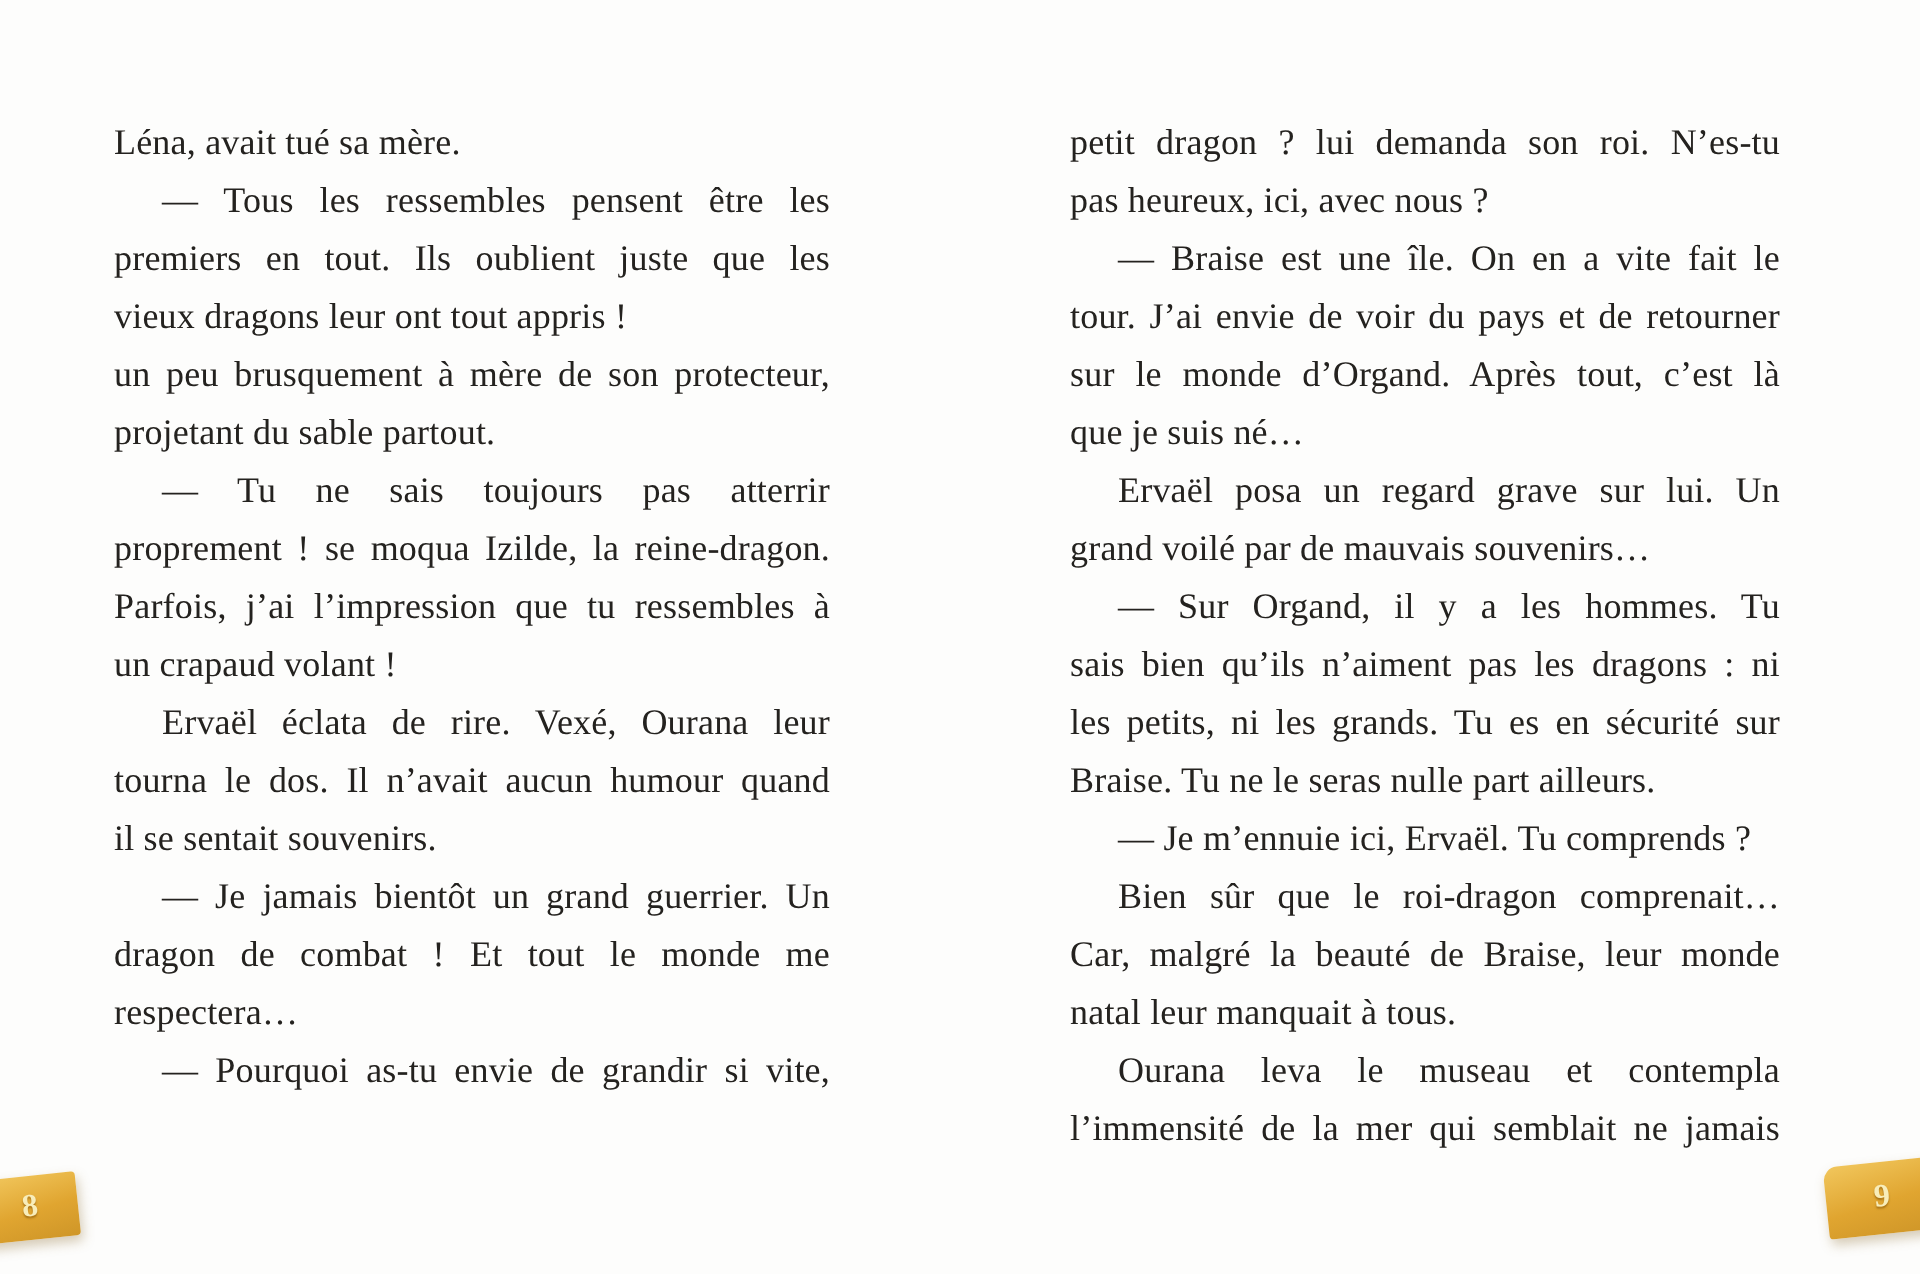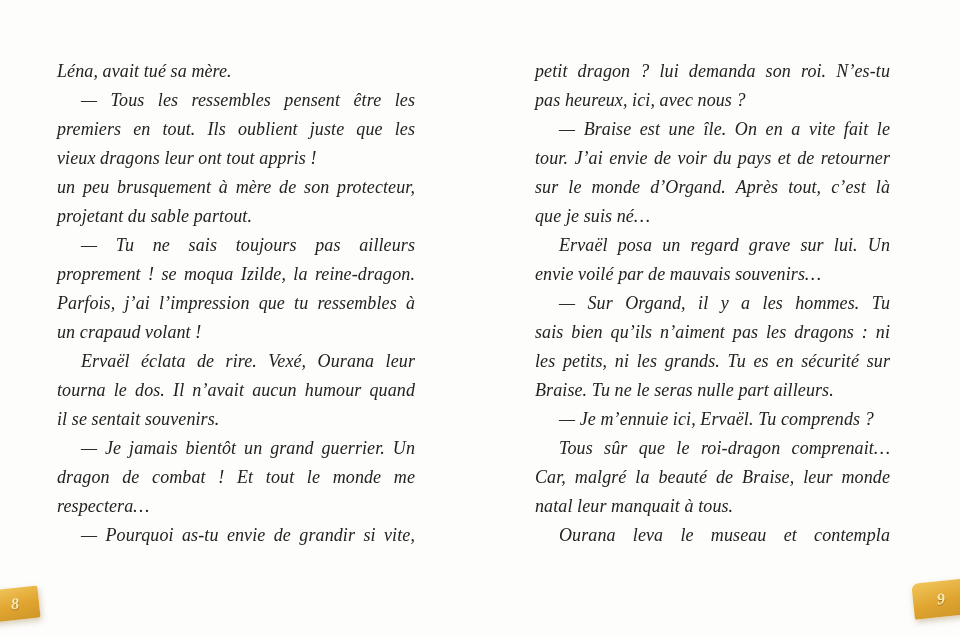--- a/index.html
+++ b/index.html
@@ -9,21 +9,20 @@
     height: 637px;
     overflow: hidden;
     background: var(--background, #fdfdfc);
     color: var(--text, #24221f);
     font-family: "Liberation Serif", "DejaVu Serif", serif;
   }
   .spread {
     position: relative;
     width: 960px;
     height: 536px;
-    font-style: italic;
   }
   .text-col {
     position: absolute;
     top: 57px;
   }
   .page-left .text-col { left: 57px; width: 358px; }
   .page-right .text-col { left: 535px; width: 355px; }
   .line {
     font-size: 18px;
     line-height: 29px;
@@ -72,21 +71,21 @@
 
   <section class="page page-left">
     <div class="text-col">
 
     <div class="line para-end">Léna, avait tué sa mère.</div>
         <div class="line indent">— Tous les ressembles pensent être les</div>
         <div class="line">premiers en tout. Ils oublient juste que les</div>
         <div class="line para-end">vieux dragons leur ont tout appris !</div>
         <div class="line">un peu brusquement à mère de son protecteur,</div>
         <div class="line para-end">projetant du sable partout.</div>
-        <div class="line indent">— Tu ne sais toujours pas ailleurs</div>
+        <div class="line indent">— Tu ne sais toujours pas atterrir</div>
         <div class="line">proprement ! se moqua Izilde, la reine-dragon.</div>
         <div class="line">Parfois, j’ai l’impression que tu ressembles à</div>
         <div class="line para-end">un crapaud volant !</div>
         <div class="line indent">Ervaël éclata de rire. Vexé, Ourana leur</div>
         <div class="line">tourna le dos. Il n’avait aucun humour quand</div>
         <div class="line para-end">il se sentait souvenirs.</div>
         <div class="line indent">— Je jamais bientôt un grand guerrier. Un</div>
         <div class="line">dragon de combat ! Et tout le monde me</div>
         <div class="line para-end">respectera…</div>
         <div class="line indent">— Pourquoi as-tu envie de grandir si vite,</div>
@@ -99,29 +98,30 @@
   <section class="page page-right">
     <div class="text-col">
 
     <div class="line">petit dragon ? lui demanda son roi. N’es-tu</div>
         <div class="line para-end">pas heureux, ici, avec nous ?</div>
         <div class="line indent">— Braise est une île. On en a vite fait le</div>
         <div class="line">tour. J’ai envie de voir du pays et de retourner</div>
         <div class="line">sur le monde d’Organd. Après tout, c’est là</div>
         <div class="line para-end">que je suis né…</div>
         <div class="line indent">Ervaël posa un regard grave sur lui. Un</div>
-        <div class="line para-end">envie voilé par de mauvais souvenirs…</div>
+        <div class="line para-end">grand voilé par de mauvais souvenirs…</div>
         <div class="line indent">— Sur Organd, il y a les hommes. Tu</div>
         <div class="line">sais bien qu’ils n’aiment pas les dragons : ni</div>
         <div class="line">les petits, ni les grands. Tu es en sécurité sur</div>
         <div class="line para-end">Braise. Tu ne le seras nulle part ailleurs.</div>
         <div class="line indent para-end">— Je m’ennuie ici, Ervaël. Tu comprends ?</div>
-        <div class="line indent">Tous sûr que le roi-dragon comprenait…</div>
+        <div class="line indent">Bien sûr que le roi-dragon comprenait…</div>
         <div class="line">Car, malgré la beauté de Braise, leur monde</div>
         <div class="line para-end">natal leur manquait à tous.</div>
         <div class="line indent">Ourana leva le museau et contempla</div>
+        <div class="line">l’immensité de la mer qui semblait ne jamais</div>
       </div>
     <div class="badge badge-right">
       <span class="badge-num">9</span>
     </div>
   </section>
 
 </div>
 
 </body></html>

